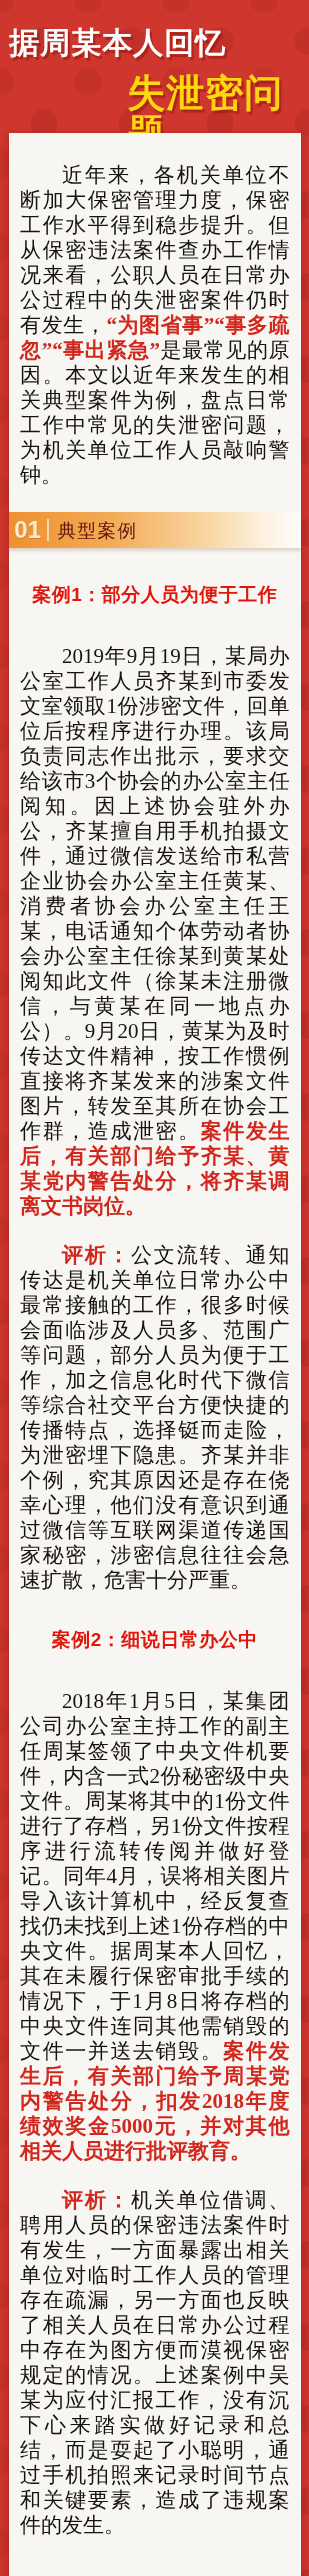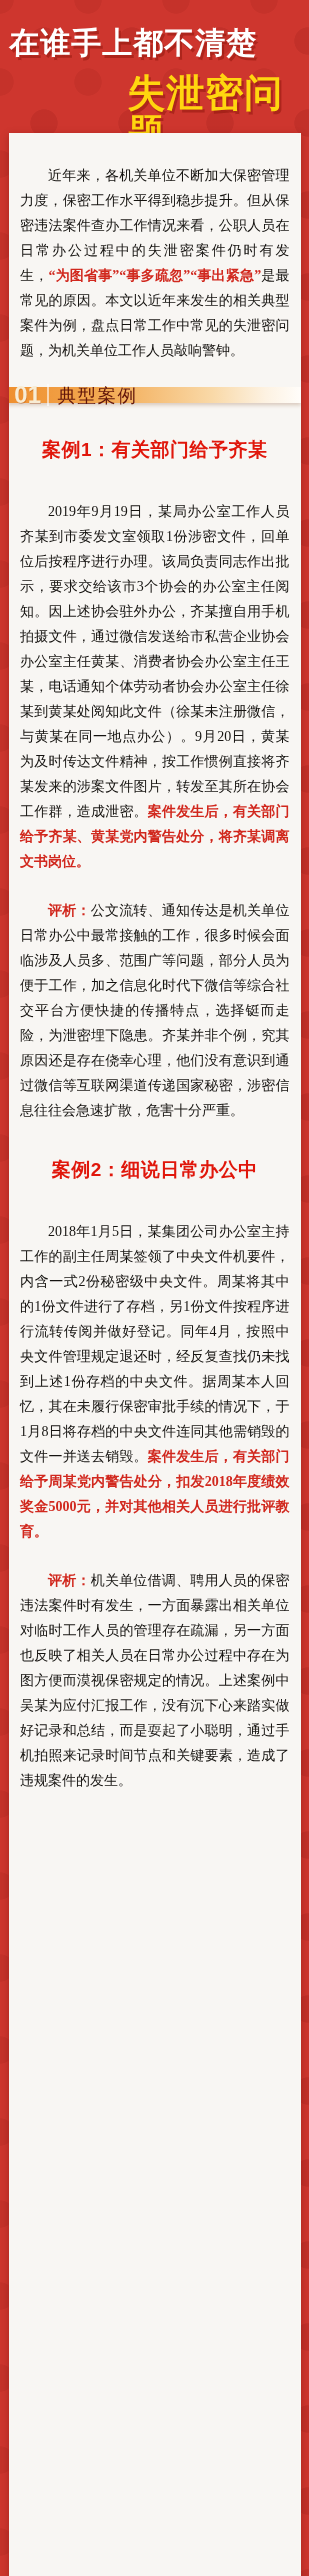--- a/index.html
+++ b/index.html
@@ -31,29 +31,29 @@
   .card{
     position:absolute;left:8.8px;top:133px;
     width:292px;height:3541px;box-sizing:border-box;
     background:#f8f6f3;
     box-shadow:0 2.1px 8.2px rgba(80,0,0,.3);
     padding:30px 11.3px 31px 11.3px;
     overflow:hidden;
   }
   .para{
     margin:36px 0 0;
-    font-size:14px;line-height:25px;color:#151310;
+    font-size:21px;line-height:25px;color:#151310;
     text-align:justify;text-indent:2em;
   }
   .para.first{margin-top:0;}
   .red{color:#d1281e;}
   .strong{font-weight:700;}
   .section-banner{
     display:flex;align-items:center;
-    height:16px;
+    height:36px;
     margin:24px -11.3px 4.1px -13px;
     background:linear-gradient(90deg,#ef8f2e 0%,#f3ab55 35%,#f9d9a8 70%,#fdf2e2 88%,#fffdfa 100%);
     box-shadow:0 2.6px 3.6px rgba(120,60,20,.22);
   }
   .sec-num{
     font-family:"Liberation Sans","DejaVu Sans",sans-serif;
     font-size:24px;font-weight:800;color:#f8ecd4;
     margin-left:7.2px;line-height:1;
     text-shadow:0.5px 1px 0 rgba(160,70,10,.35);
   }
@@ -69,43 +69,43 @@
     text-align:center;letter-spacing:0.5px;
   }
   .comment{margin-top:24px;}
 </style>
 </head>
 <body>
 
 <div class="page">
 
   <header class="hero">
-    <div class="hero-line1">在谁手上都不清楚</div>
+    <div class="hero-line1">据周某本人回忆</div>
     <div class="hero-line2">失泄密问题</div>
   </header>
 
   <main class="card">
 
     <p class="para first"><span>近年来，各机关单位不断加大保密管理力度，保密工作水平得到稳步提升。但从保密违法案件查办工作情况来看，公职人员在日常办公过程中的失泄密案件仍时有发生，</span><span class="red strong">“为图省事”“事多疏忽”“事出紧急”</span><span>是最常见的原因。本文以近年来发生的相关典型案件为例，盘点日常工作中常见的失泄密问题，为机关单位工作人员敲响警钟。</span></p>
 
     <div class="section-banner">
       <span class="sec-num">01</span>
       <span class="sec-divider"></span>
       <span class="sec-label">典型案例</span>
     </div>
 
     <section>
-      <h3 class="case-title">案例1：有关部门给予齐某</h3>
+      <h3 class="case-title">案例1：部分人员为便于工作</h3>
       <p class="para"><span>2019年9月19日，某局办公室工作人员齐某到市委发文室领取1份涉密文件，回单位后按程序进行办理。该局负责同志作出批示，要求交给该市3个协会的办公室主任阅知。因上述协会驻外办公，齐某擅自用手机拍摄文件，通过微信发送给市私营企业协会办公室主任黄某、消费者协会办公室主任王某，电话通知个体劳动者协会办公室主任徐某到黄某处阅知此文件（徐某未注册微信，与黄某在同一地点办公）。9月20日，黄某为及时传达文件精神，按工作惯例直接将齐某发来的涉案文件图片，转发至其所在协会工作群，造成泄密。</span><span class="red strong">案件发生后，有关部门给予齐某、黄某党内警告处分，将齐某调离文书岗位。</span></p>
       <p class="para comment"><span class="red strong">评析：</span><span>公文流转、通知传达是机关单位日常办公中最常接触的工作，很多时候会面临涉及人员多、范围广等问题，部分人员为便于工作，加之信息化时代下微信等综合社交平台方便快捷的传播特点，选择铤而走险，为泄密埋下隐患。齐某并非个例，究其原因还是存在侥幸心理，他们没有意识到通过微信等互联网渠道传递国家秘密，涉密信息往往会急速扩散，危害十分严重。</span></p>
     </section>
 
     <section>
       <h3 class="case-title">案例2：细说日常办公中</h3>
-      <p class="para"><span>2018年1月5日，某集团公司办公室主持工作的副主任周某签领了中央文件机要件，内含一式2份秘密级中央文件。周某将其中的1份文件进行了存档，另1份文件按程序进行流转传阅并做好登记。同年4月，按照中央文件管理规定退还时，经反复查找仍未找到上述1份存档的中央文件。据周某本人回忆，其在未履行保密审批手续的情况下，于1月8日将存档的中央文件连同其他需销毁的文件一并送去销毁。</span><span class="red strong">案件发生后，有关部门给予周某党内警告处分，扣发2018年度绩效奖金5000元，并对其他相关人员进行批评教育。</span></p>
+      <p class="para"><span>2018年1月5日，某集团公司办公室主持工作的副主任周某签领了中央文件机要件，内含一式2份秘密级中央文件。周某将其中的1份文件进行了存档，另1份文件按程序进行流转传阅并做好登记。同年4月，误将相关图片导入该计算机中，经反复查找仍未找到上述1份存档的中央文件。据周某本人回忆，其在未履行保密审批手续的情况下，于1月8日将存档的中央文件连同其他需销毁的文件一并送去销毁。</span><span class="red strong">案件发生后，有关部门给予周某党内警告处分，扣发2018年度绩效奖金5000元，并对其他相关人员进行批评教育。</span></p>
     </section>
 
     <section>
       <p class="para comment"><span class="red strong">评析：</span><span>机关单位借调、聘用人员的保密违法案件时有发生，一方面暴露出相关单位对临时工作人员的管理存在疏漏，另一方面也反映了相关人员在日常办公过程中存在为图方便而漠视保密规定的情况。上述案例中吴某为应付汇报工作，没有沉下心来踏实做好记录和总结，而是耍起了小聪明，通过手机拍照来记录时间节点和关键要素，造成了违规案件的发生。</span></p>
     </section>
 
   </main>
 
 </div>
 

